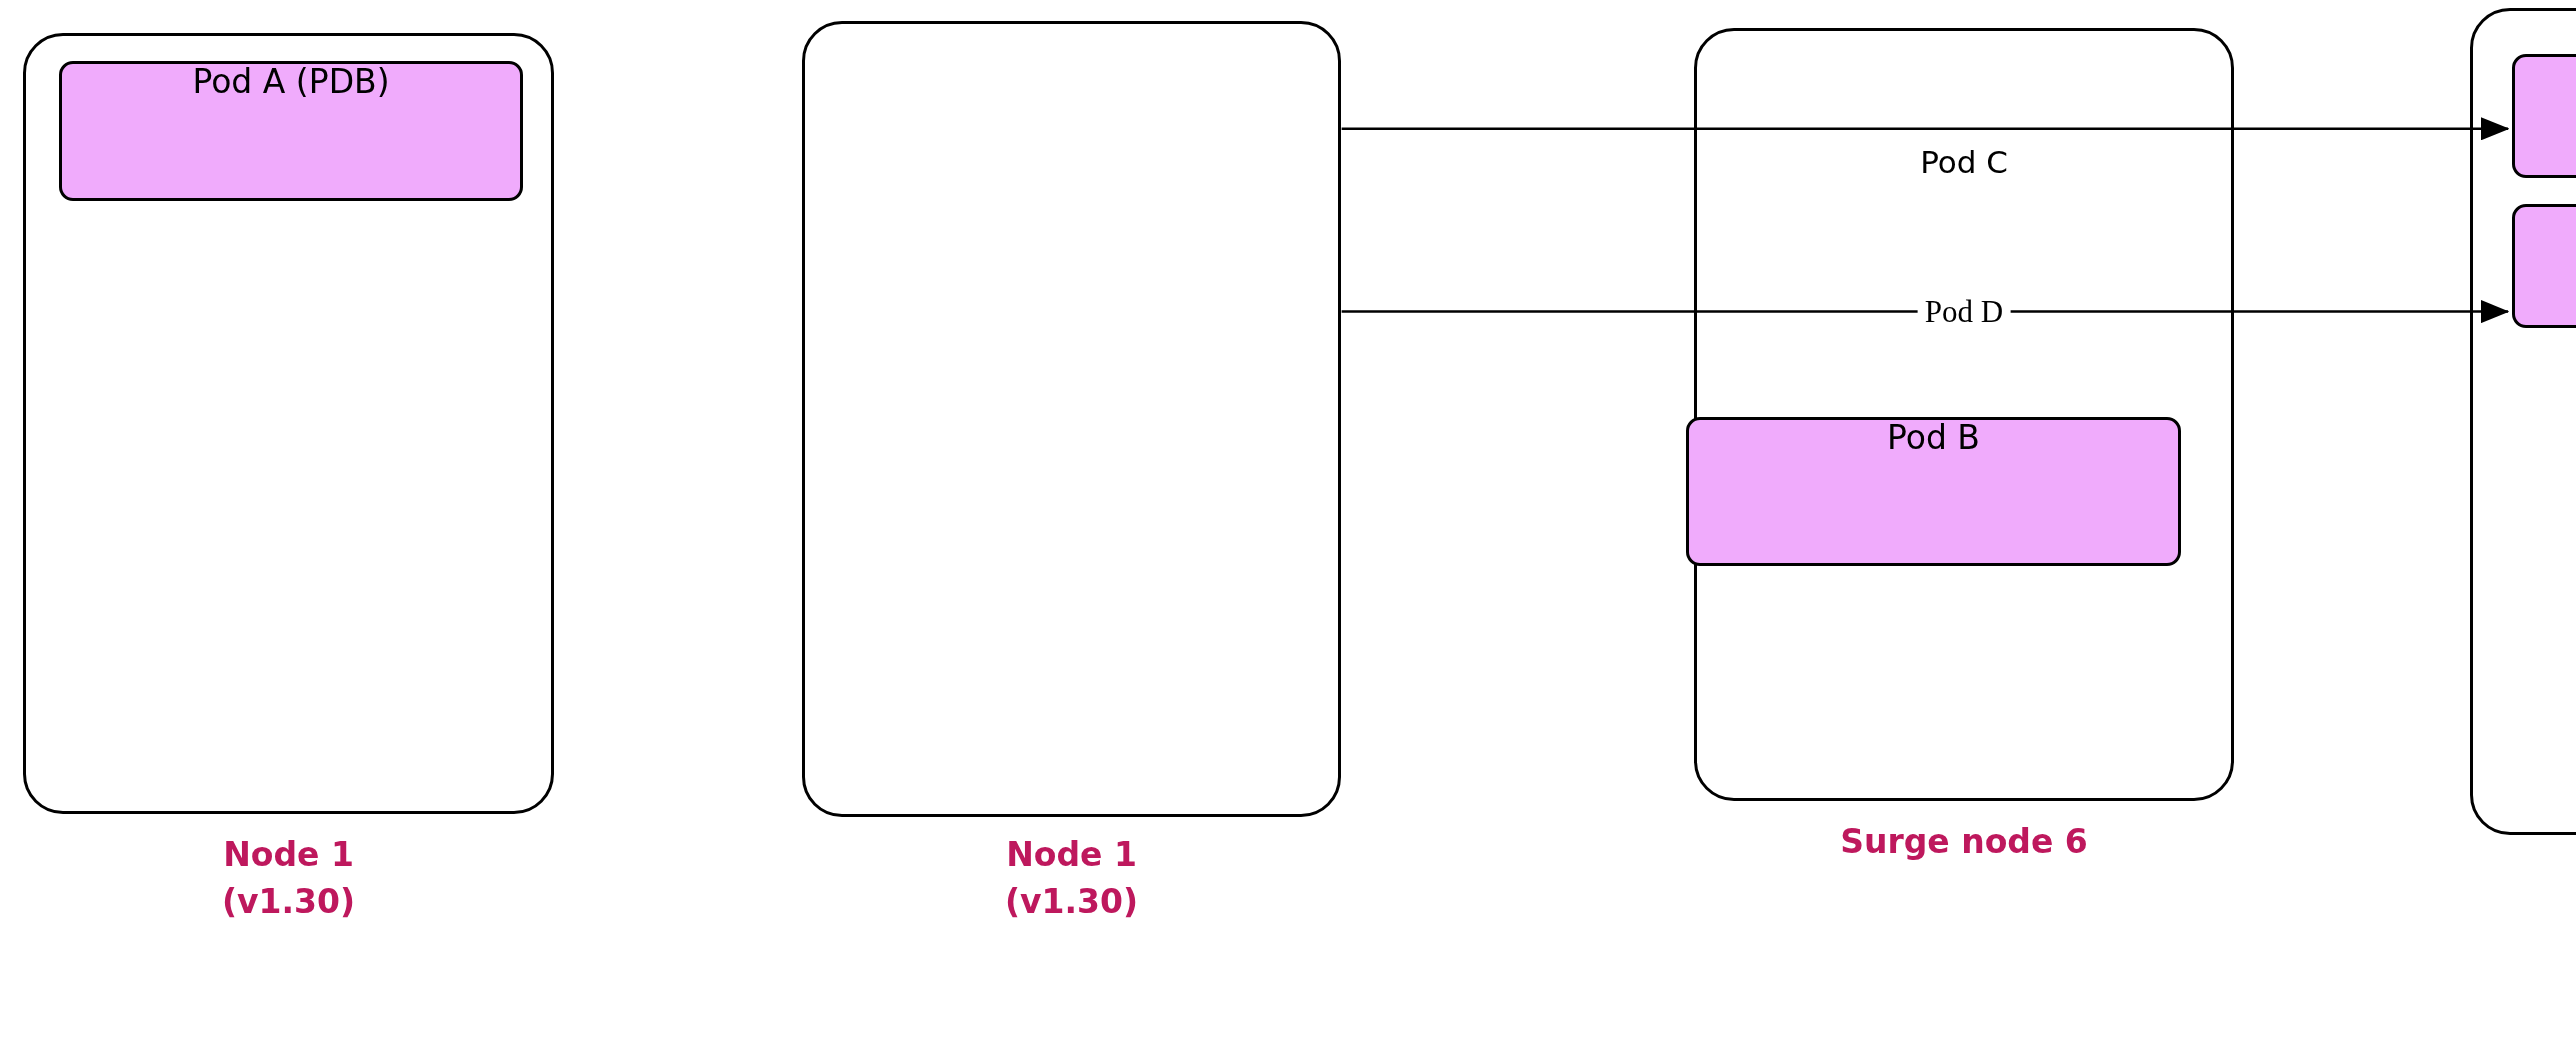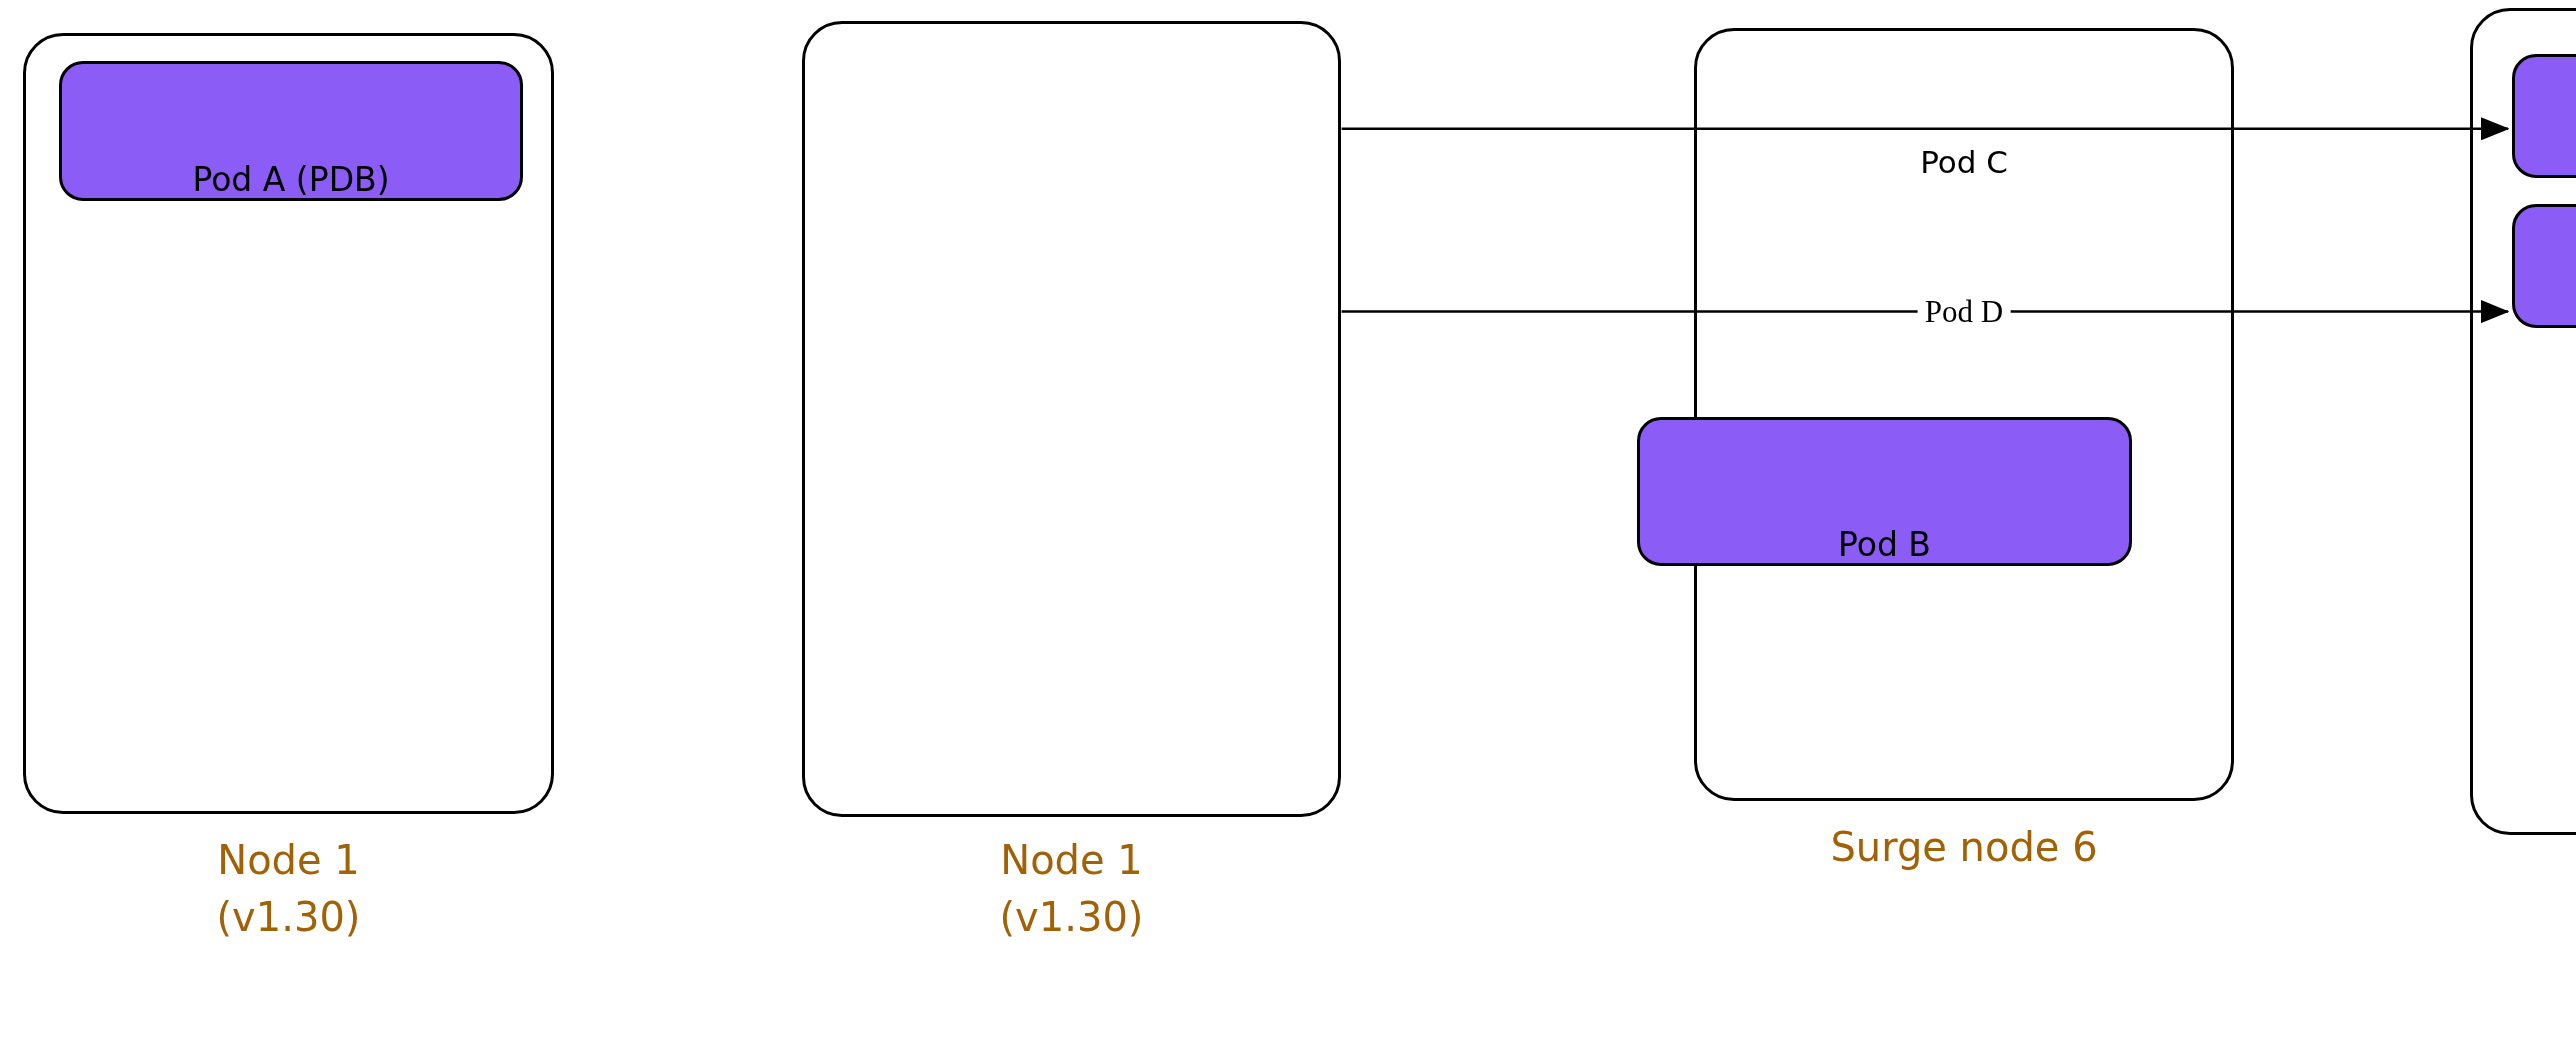--- a/index.html
+++ b/index.html
@@ -23,41 +23,42 @@
   .node-box {
     position: absolute;
     box-sizing: border-box;
     background: #ffffff;
     border: 3.6px solid #000000;
     border-radius: 40px;
   }
   .pod-box {
     position: absolute;
     box-sizing: border-box;
-    background: #8b5cf6;
+    background: #f0abfc;
     border: 3.6px solid #000000;
-    border-radius: 24px;
+    border-radius: 14px;
     display: flex;
-    align-items: flex-end;
+    align-items: flex-start;
     justify-content: center;
   }
   .pod-label {
     font-size: 33px;
     color: #000000;
     line-height: 1.1;
     white-space: nowrap;
     font-family: "DejaVu Sans", sans-serif;
   }
   .node-caption {
     position: absolute;
     text-align: center;
-    font-size: 40px;
-    color: #a16207;
+    font-size: 33px;
+    color: #be185d;
     line-height: 1.42;
     font-family: "DejaVu Sans", sans-serif;
+    font-weight: bold;
   }
   .node-caption div { white-space: nowrap; }
   .edge-label {
     position: absolute;
     font-size: 31px;
     color: #000000;
     background: #ffffff;
     padding: 0 7.2px;
     white-space: nowrap;
     transform: translate(-50%, -50%);
@@ -95,21 +96,21 @@
     <div>(v1.30)</div>
   </div>
 
   <div class="node-box" style="left:802px; top:20.6px; width:539px; height:796px;"></div>
   <div class="node-caption" style="left:802px; top:832px; width:539px;">
     <div>Node 1</div>
     <div>(v1.30)</div>
   </div>
 
   <div class="node-box" style="left:1694px; top:28px; width:540px; height:773px; background:transparent;"></div>
-  <div class="pod-box" style="left:1637px; top:417px; width:495px; height:149px;">
+  <div class="pod-box" style="left:1686px; top:417px; width:495px; height:149px;">
     <span class="pod-label">Pod B</span>
   </div>
   <div class="node-caption" style="left:1694px; top:819px; width:540px;">
     <div>Surge node 6</div>
   </div>
 
   <div class="node-box" style="left:2470px; top:7.7px; width:541px; height:827px; background:transparent;"></div>
   <div class="pod-box" style="left:2512px; top:54px; width:471px; height:124px;">
     
   </div>

